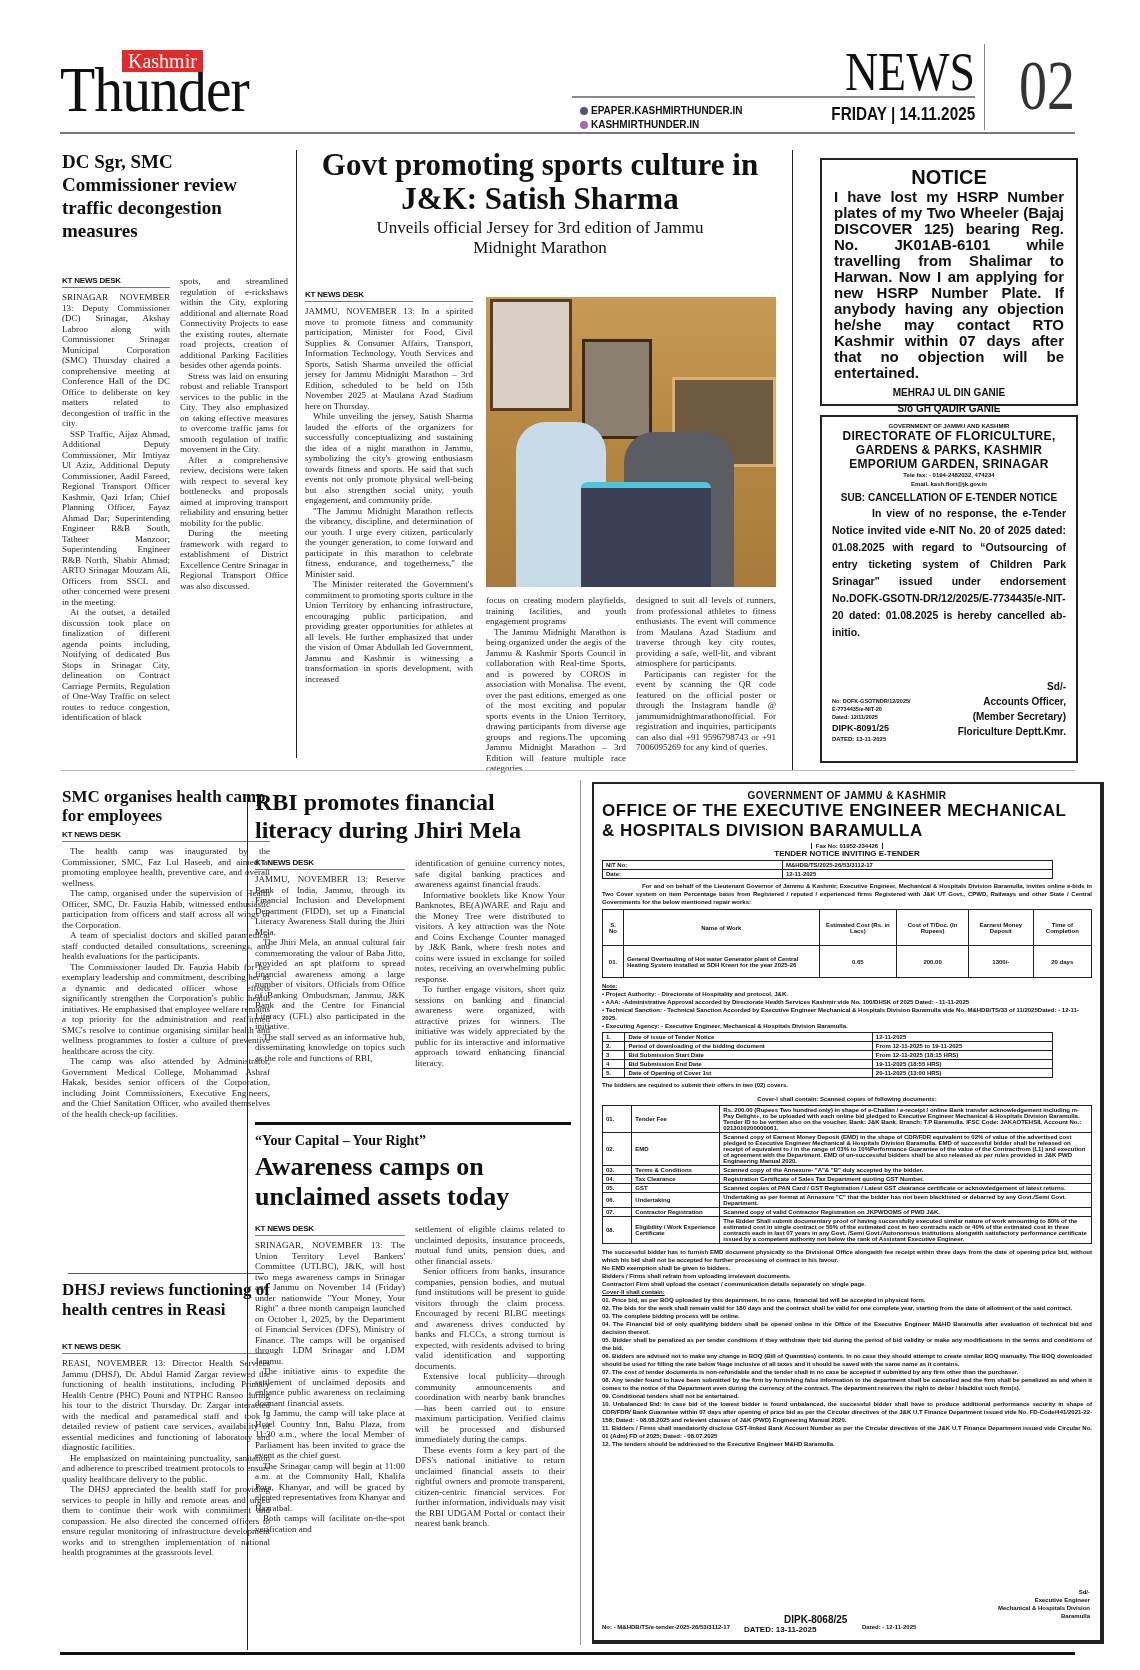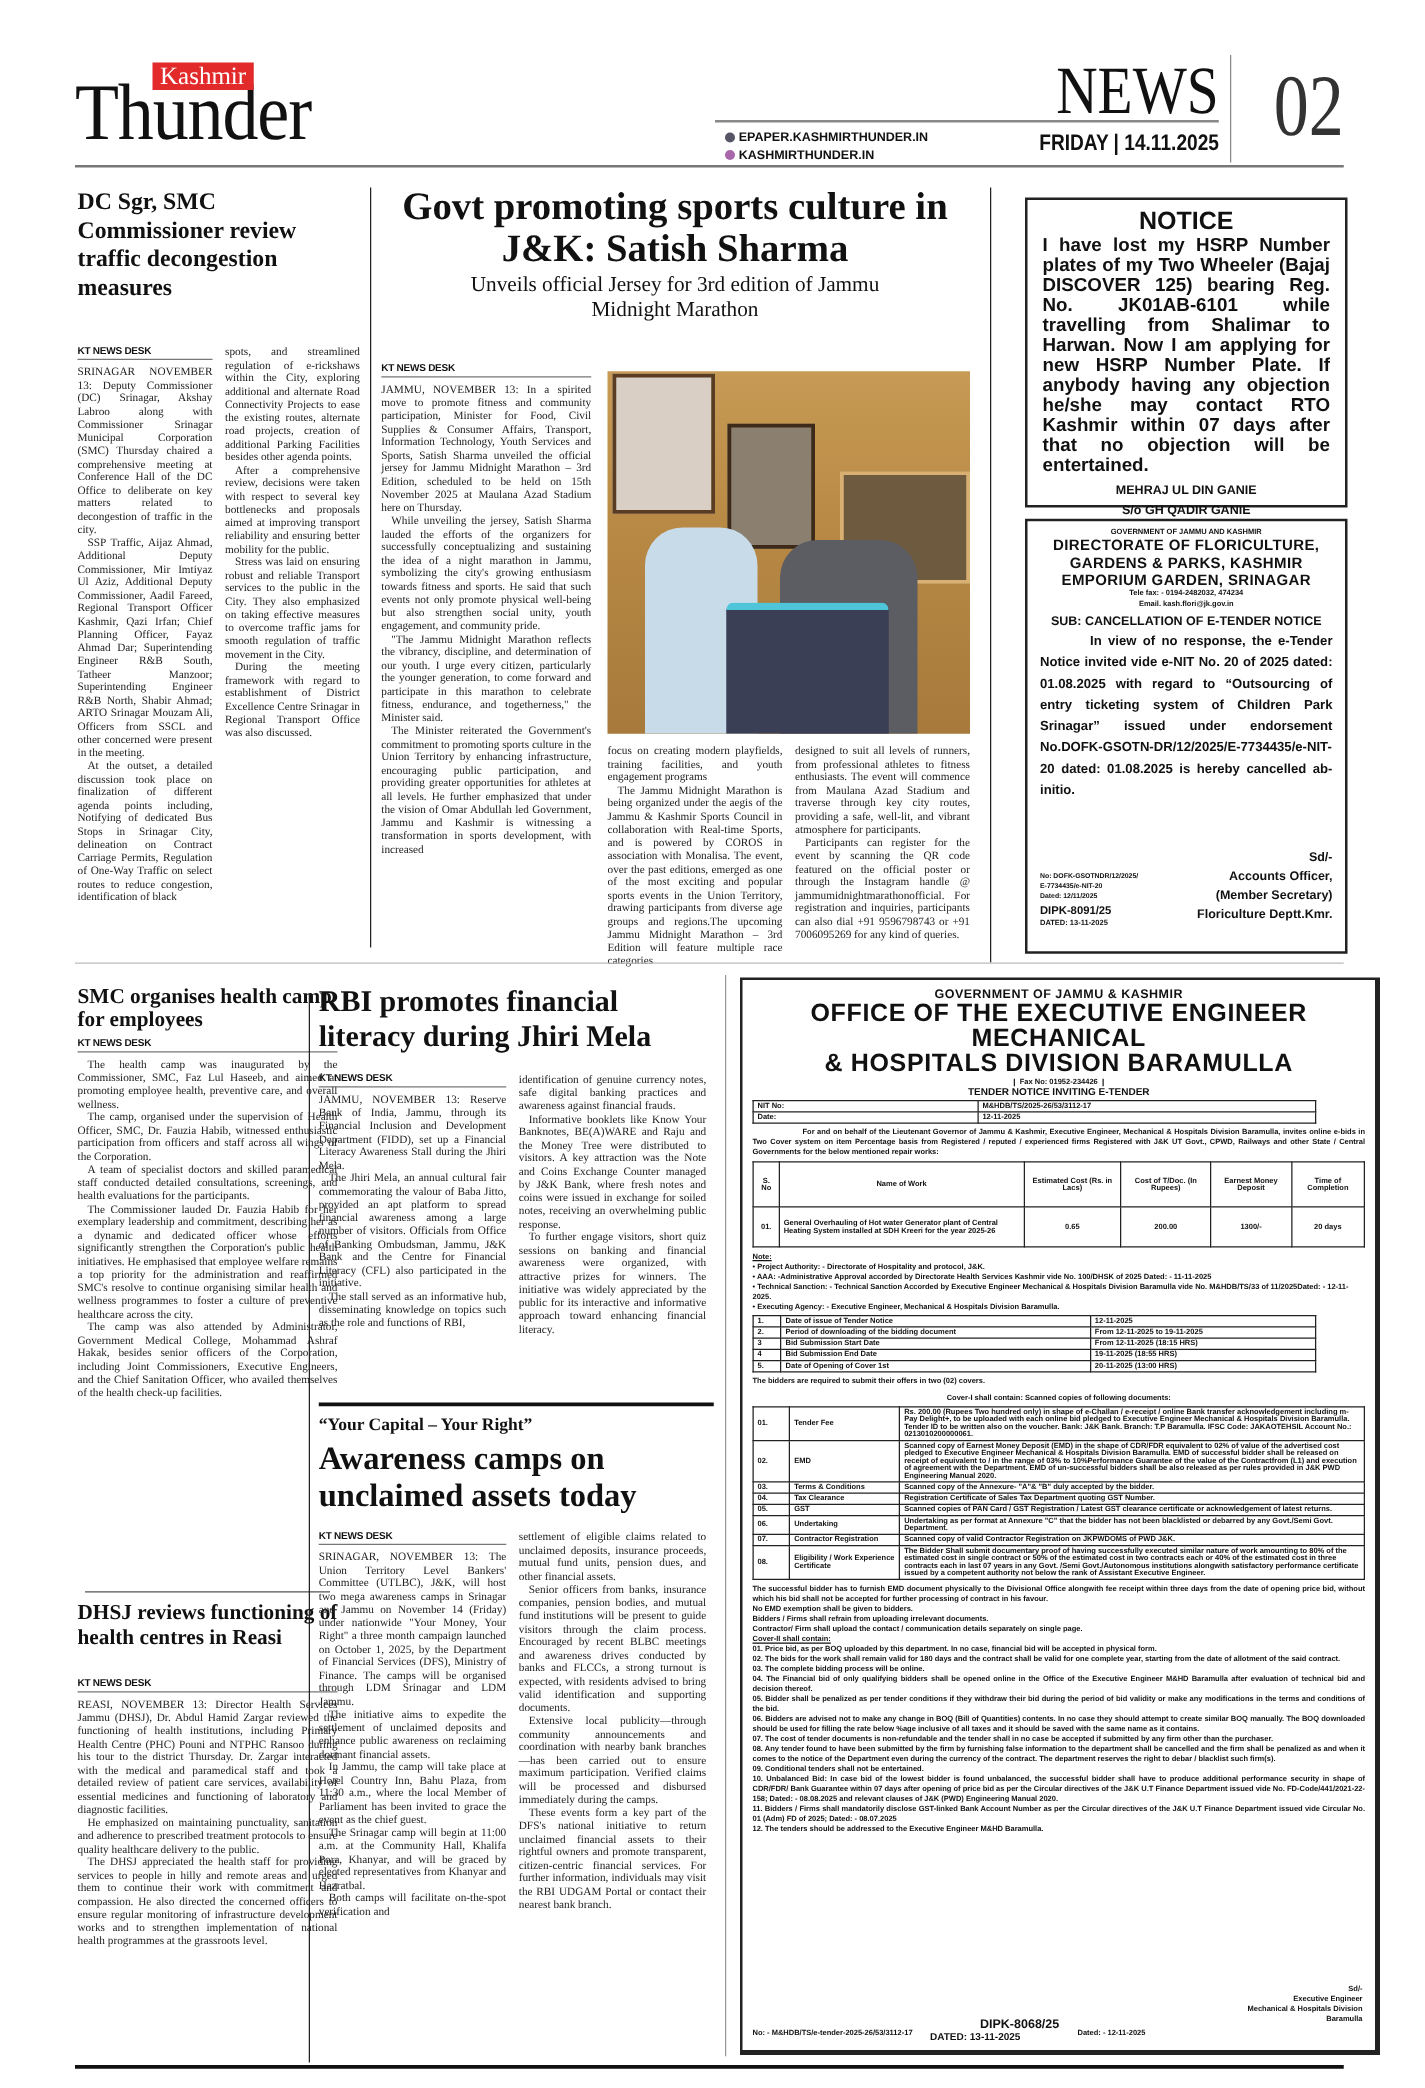--- a/index.html
+++ b/index.html
@@ -61,22 +61,22 @@
     <div class="byline">KT NEWS DESK</div>
     <div class="body">
       <p style="text-indent:0">SRINAGAR NOVEMBER 13: Deputy Commissioner (DC) Srinagar, Akshay Labroo along with Commissioner Srinagar Municipal Corporation (SMC) Thursday chaired a comprehensive meeting at Conference Hall of the DC Office to deliberate on key matters related to decongestion of traffic in the city.</p>
       <p>SSP Traffic, Aijaz Ahmad, Additional Deputy Commissioner, Mir Imtiyaz Ul Aziz, Additional Deputy Commissioner, Aadil Fareed, Regional Transport Officer Kashmir, Qazi Irfan; Chief Planning Officer, Fayaz Ahmad Dar; Superintending Engineer R&amp;B South, Tatheer Manzoor; Superintending Engineer R&amp;B North, Shabir Ahmad; ARTO Srinagar Mouzam Ali, Officers from SSCL and other concerned were present in the meeting.</p>
       <p>At the outset, a detailed discussion took place on finalization of different agenda points including, Notifying of dedicated Bus Stops in Srinagar City, delineation on Contract Carriage Permits, Regulation of One-Way Traffic on select routes to reduce congestion, identification of black</p>
     </div>
   </div>
   <div class="col" style="left:180px;top:276px;width:108px;">
     <div class="body">
       <p style="text-indent:0">spots, and streamlined regulation of e-rickshaws within the City, exploring additional and alternate Road Connectivity Projects to ease the existing routes, alternate road projects, creation of additional Parking Facilities besides other agenda points.</p>
+      <p>Stress was laid on ensuring robust and reliable Transport services to the public in the City. They also emphasized on taking effective measures to overcome traffic jams for smooth regulation of traffic movement in the City.</p>
       <p>After a comprehensive review, decisions were taken with respect to several key bottlenecks and proposals aimed at improving transport reliability and ensuring better mobility for the public.</p>
-      <p>Stress was laid on ensuring robust and reliable Transport services to the public in the City. They also emphasized on taking effective measures to overcome traffic jams for smooth regulation of traffic movement in the City.</p>
       <p>During the meeting framework with regard to establishment of District Excellence Centre Srinagar in Regional Transport Office was also discussed.</p>
     </div>
   </div>
 </section>
 
 <div class="vrule" style="left:296px;top:150px;height:608px;"></div>
 
 <section>
   <h1 class="hl abs" style="left:305px;top:148px;width:470px;text-align:center;font-size:31px;line-height:34px;">Govt promoting sports culture in J&amp;K: Satish Sharma</h1>
   <h3 class="abs" style="left:360px;top:218px;width:360px;text-align:center;font-family:'Liberation Serif',serif;font-weight:normal;font-size:17px;line-height:20px;">Unveils official Jersey for 3rd edition of Jammu Midnight Marathon</h3>
@@ -223,21 +223,21 @@
       <p>Extensive local publicity—through community announcements and coordination with nearby bank branches—has been carried out to ensure maximum participation. Verified claims will be processed and disbursed immediately during the camps.</p>
       <p>These events form a key part of the DFS's national initiative to return unclaimed financial assets to their rightful owners and promote transparent, citizen-centric financial services. For further information, individuals may visit the RBI UDGAM Portal or contact their nearest bank branch.</p>
     </div>
   </div>
 </section>
 
 <div class="vrule" style="left:580px;top:780px;height:865px;border-left-width:1px;border-color:#999;"></div>
 
 <aside class="box" style="left:592px;top:782px;width:512px;height:862px;padding:6px 8px;border-width:2px 4px 4px 2px;">
   <div style="text-align:center;font-size:10px;font-weight:900;letter-spacing:0.4px;">GOVERNMENT OF JAMMU &amp; KASHMIR</div>
-  <div style="text-align:center;font-size:20px;font-weight:900;line-height:20px;letter-spacing:0.5px;">
+  <div style="font-size:17px;font-weight:900;line-height:20px;letter-spacing:0.5px;">
     <div>OFFICE OF THE EXECUTIVE ENGINEER MECHANICAL</div>
     <div>&amp; HOSPITALS DIVISION BARAMULLA</div>
   </div>
   <div style="text-align:center;font-size:6px;font-weight:bold;margin-top:2px;"><span style="border-left:1px solid #222;border-right:1px solid #222;padding:0 4px;">Fax No: 01952-234426</span></div>
   <div style="text-align:center;font-size:8px;font-weight:bold;">TENDER NOTICE INVITING E-TENDER</div>
   <table class="tt" style="width:92%;margin-top:2px;">
     <tbody>
         <tr>
           <td style="width:40%">NIT No:</td>
           <td>M&amp;HDB/TS/2025-26/53/3112-17</td>

